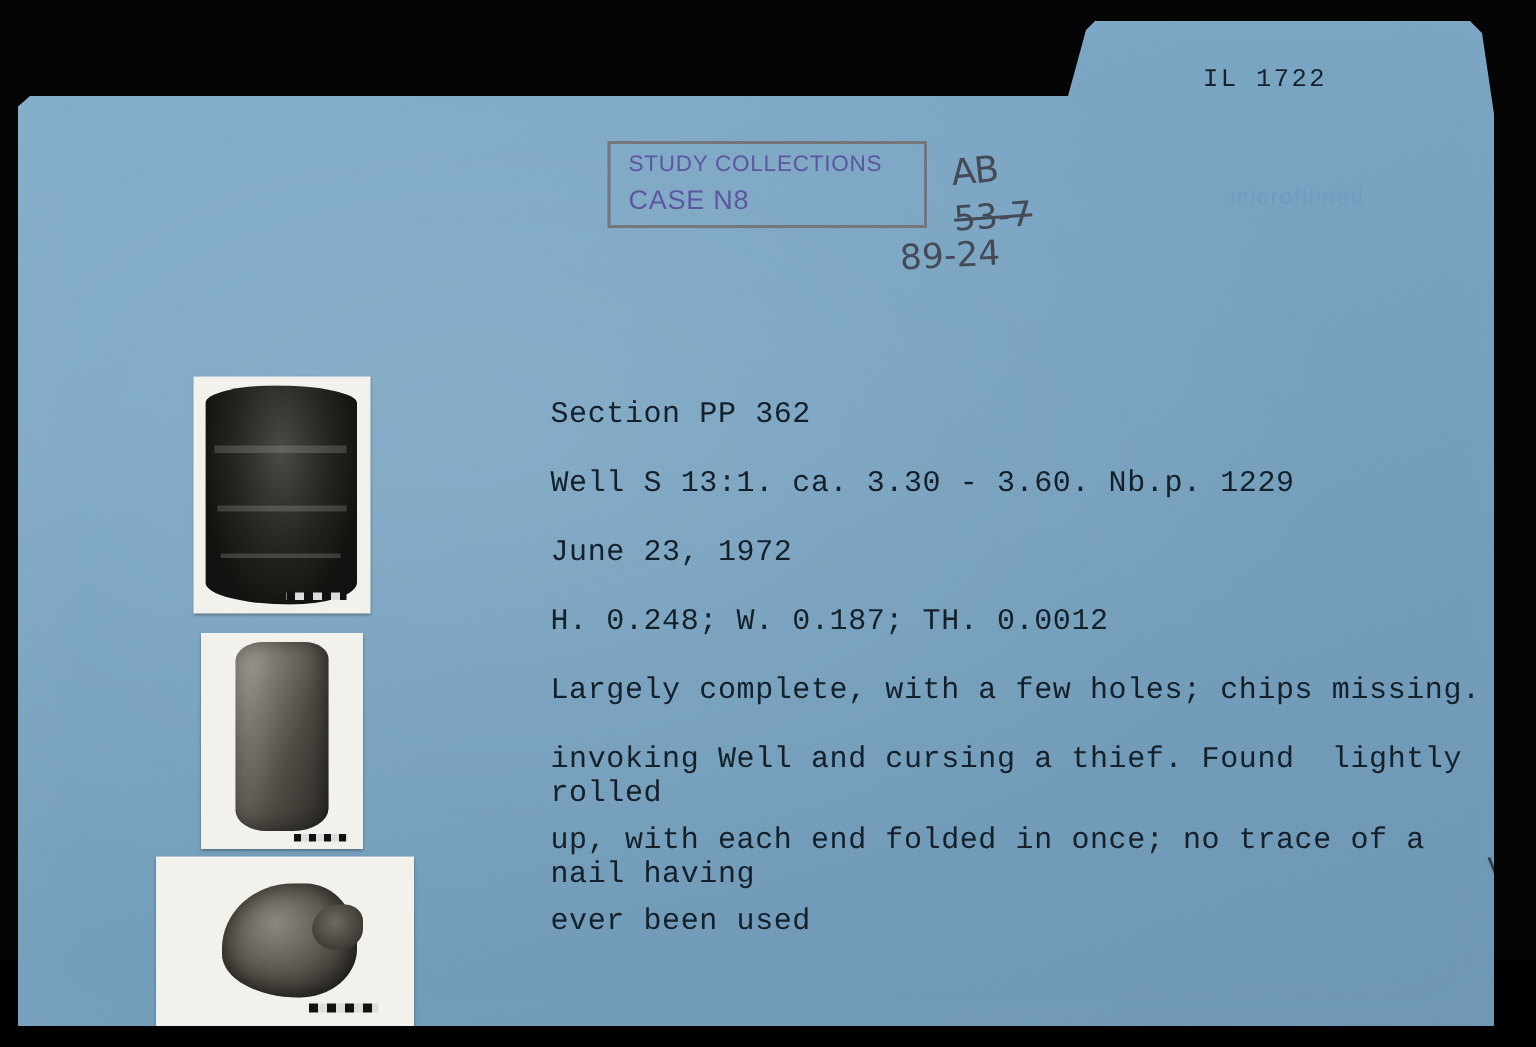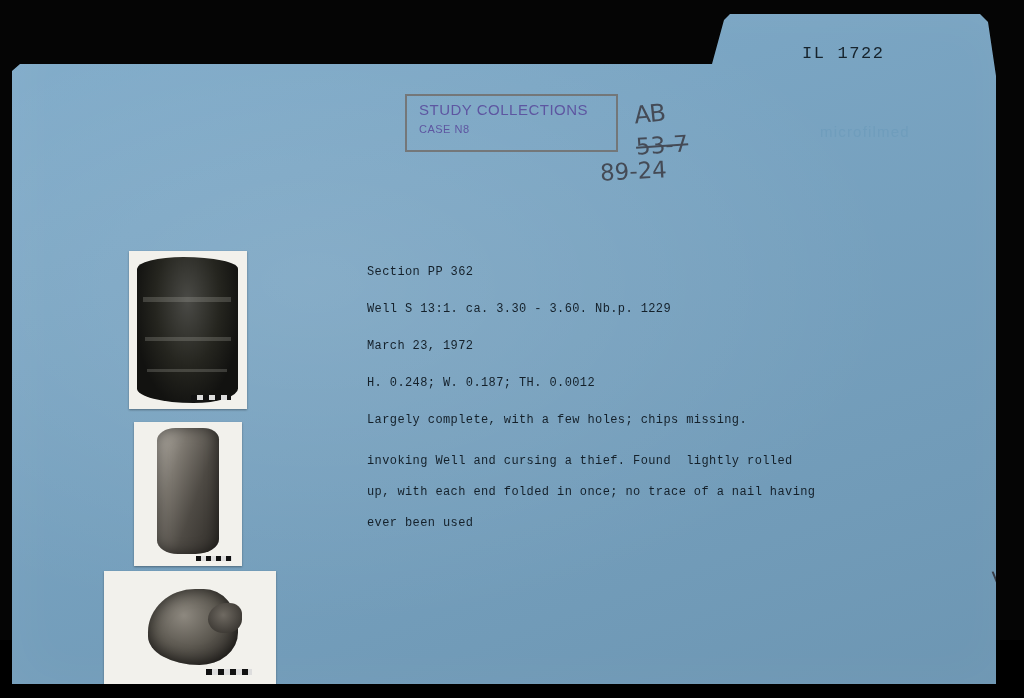--- a/index.html
+++ b/index.html
@@ -90,21 +90,21 @@
     box-sizing: border-box;
     padding: 5px 8px 0 12px;
     opacity: 0.92;
   }
   #stampBox .l1 {
     font-size: 15px;
     letter-spacing: 0.5px;
     white-space: nowrap;
   }
   #stampBox .l2 {
-    font-size: 11px;
+    font-size: 18px;
     letter-spacing: 0.5px;
     margin-top: 5px;
   }
 
   
   .pencil {
     position: absolute;
     color: #3b3b43;
     font-family: "DejaVu Sans", sans-serif;
     opacity: 0.85;
@@ -140,21 +140,21 @@
     transform: rotate(-8deg);
   }
 
   
   #record {
     position: absolute;
     left: 355px;
     top: 257px;
     width: 625px;
     color: #14202a;
-    font-size: 12px;
+    font-size: 20px;
     letter-spacing: 0.4px;
   }
   #record .line {
     margin-bottom: 23px;
     white-space: pre;
   }
   #record .para {
     margin-bottom: 8px;
     white-space: pre-wrap;
     line-height: 23px;
@@ -245,21 +245,21 @@
     <div id="hwAb" class="pencil">AB</div>
     <div id="hw537" class="pencil">
       <span class="strike">53-7</span>
     </div>
     <div id="hw8924" class="pencil">89-24</div>
     <div id="hwW" class="pencil">W</div>
 
     <div id="record" class="mono">
       <div class="line">Section PP 362</div>
       <div class="line">Well S 13:1. ca. 3.30 - 3.60. Nb.p. 1229</div>
-      <div class="line">March 23, 1972</div>
+      <div class="line">June 23, 1972</div>
       <div class="line">H. 0.248; W. 0.187; TH. 0.0012</div>
       <div class="line">Largely complete, with a few holes; chips missing.</div>
       <div class="para">invoking Well and cursing a thief. Found  lightly rolled</div>
       <div class="para">up, with each end folded in once; no trace of a nail having</div>
       <div class="para last">ever been used</div>
     </div>
 
     <div id="photo1" class="photo">
       <div class="plate"></div>
       <div class="streak s1"></div>

